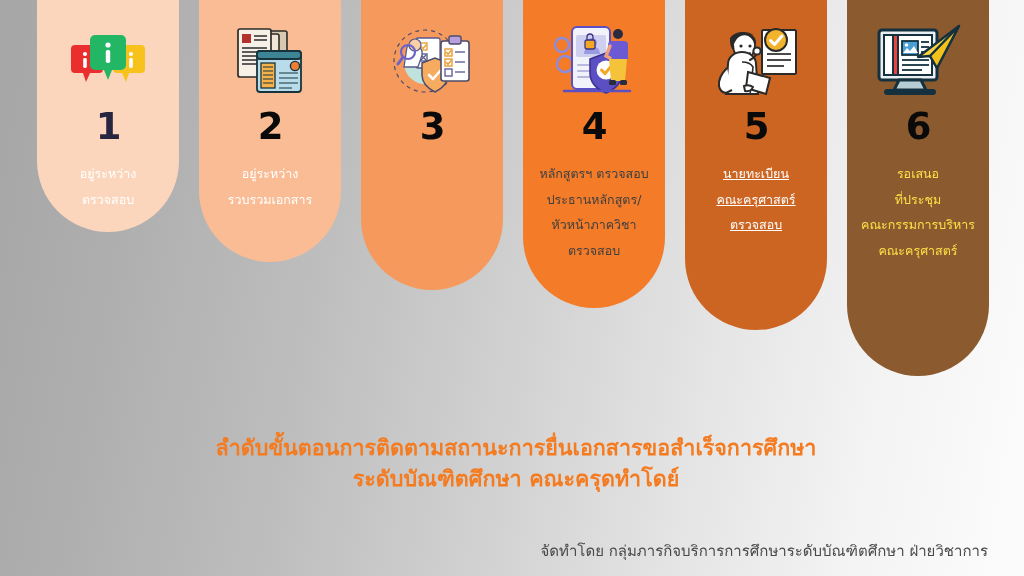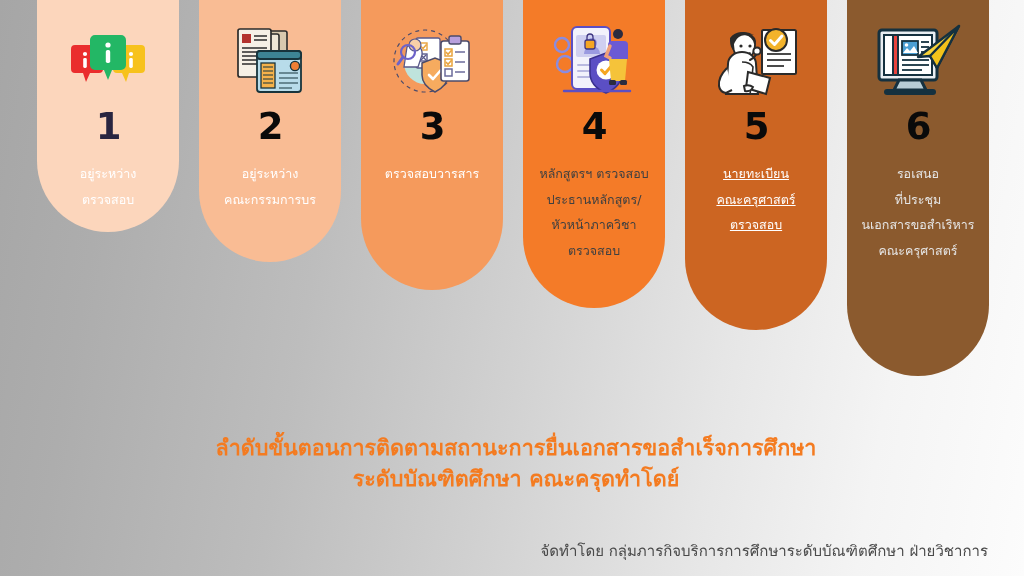--- a/index.html
+++ b/index.html
@@ -164,21 +164,21 @@
           <line x1="44" y1="46" x2="63" y2="46"></line>
             <line x1="44" y1="51" x2="63" y2="51"></line>
           <line x1="44" y1="56" x2="63" y2="56"></line>
             <line x1="44" y1="61" x2="57" y2="61"></line>
         </g>
       </svg>
     </div>
     <div class="step-num" style="color: rgb(10, 10, 10);">2</div>
     <div class="step-label" style="color: rgb(255, 255, 255);">
       <span class="ln">อยู่ระหว่าง</span>
-      <span class="ln">คณะกรรมการบร</span>
+      <span class="ln">รวบรวมเอกสาร</span>
     </div>
   </div>
 
   <div class="step s3" style="height: 290px; background: rgb(245, 154, 92);">
     <div class="step-icon">
       <svg width="82" height="72" viewBox="0 0 82 72">
         <circle cx="34" cy="36" r="31" fill="none" stroke="#4b4b6b" stroke-width="1.2" stroke-dasharray="4 4"></circle>
         <circle cx="34" cy="38" r="21" fill="#bfe3dc"></circle>
         <rect x="25" y="13" width="24" height="30" rx="2" fill="#fff" stroke="#5a5a8a" stroke-width="1.3"></rect>
         <rect x="29" y="18" width="7" height="7" fill="none" stroke="#e8a33d" stroke-width="1.4"></rect>
@@ -199,23 +199,20 @@
         <path d="M55 37 l2 2.2 3.6-4" stroke="#e8a33d" stroke-width="1.6" fill="none"></path>
         <rect x="54" y="44" width="7" height="7" fill="none" stroke="#6b6b9b" stroke-width="1.5"></rect>
         <g stroke="#6b6b9b" stroke-width="1.4">
           <line x1="64" y1="27" x2="74" y2="27"></line>
           <line x1="64" y1="37" x2="74" y2="37"></line>
           <line x1="64" y1="47" x2="74" y2="47"></line>
         </g>
       </svg>
     </div>
     <div class="step-num" style="color: rgb(10, 10, 10);">3</div>
-    <div class="step-label" style="color: rgb(255, 255, 255);">
-      <span class="ln">ตรวจสอบวารสาร</span>
-    </div>
   </div>
 
   <div class="step s4" style="height: 308px; background: rgb(244, 123, 40);">
     <div class="step-icon">
       <svg width="84" height="76" viewBox="0 0 84 76">
         <circle cx="10" cy="22" r="7" fill="none" stroke="#8a8ce0" stroke-width="2.4"></circle>
         <circle cx="13" cy="41" r="8" fill="none" stroke="#8a8ce0" stroke-width="2.4"></circle>
         <rect x="20" y="4" width="38" height="62" rx="5" fill="#f2f2fb" stroke="#5b4fc4" stroke-width="2"></rect>
         <rect x="24" y="12" width="30" height="22" rx="2" fill="#cfcff0"></rect>
         <circle cx="40" cy="20" r="5" fill="#9a9ae0"></circle>
@@ -300,24 +297,24 @@
           <line x1="27" y1="41" x2="54" y2="41"></line>
           <line x1="27" y1="46" x2="47" y2="46"></line>
         </g>
         <path d="M24 56 h22 l5 10 h-32 z" fill="#b7cdd6" stroke="#15313f" stroke-width="3"></path>
         <rect x="9" y="65" width="52" height="6" rx="3" fill="#15313f"></rect>
         <path d="M43 33 L84 2 L62 44 L55 32 z" fill="#f8d33a" stroke="#15313f" stroke-width="2.4" stroke-linejoin="round"></path>
         <path d="M84 2 L55 32 L62 44 z" fill="#f2c21a" stroke="#15313f" stroke-width="2.4" stroke-linejoin="round"></path>
       </svg>
     </div>
     <div class="step-num" style="color: rgb(10, 10, 10);">6</div>
-    <div class="step-label" style="color: #e5e5e5;">
+    <div class="step-label" style="color: #fde047;">
       <span class="ln">รอเสนอ</span>
       <span class="ln">ที่ประชุม</span>
-      <span class="ln">นเอกสารขอสำเริหาร</span>
+      <span class="ln">คณะกรรมการบริหาร</span>
       <span class="ln">คณะครุศาสตร์</span>
     </div>
   </div>
 
 </div>
 
 <div id="title" style="color: rgb(244, 123, 32);">
   <span class="tline">ลำดับขั้นตอนการติดตามสถานะการยื่นเอกสารขอสำเร็จการศึกษา</span>
   <span class="tline">ระดับบัณฑิตศึกษา คณะครุดทำโดย์</span>
 </div>

